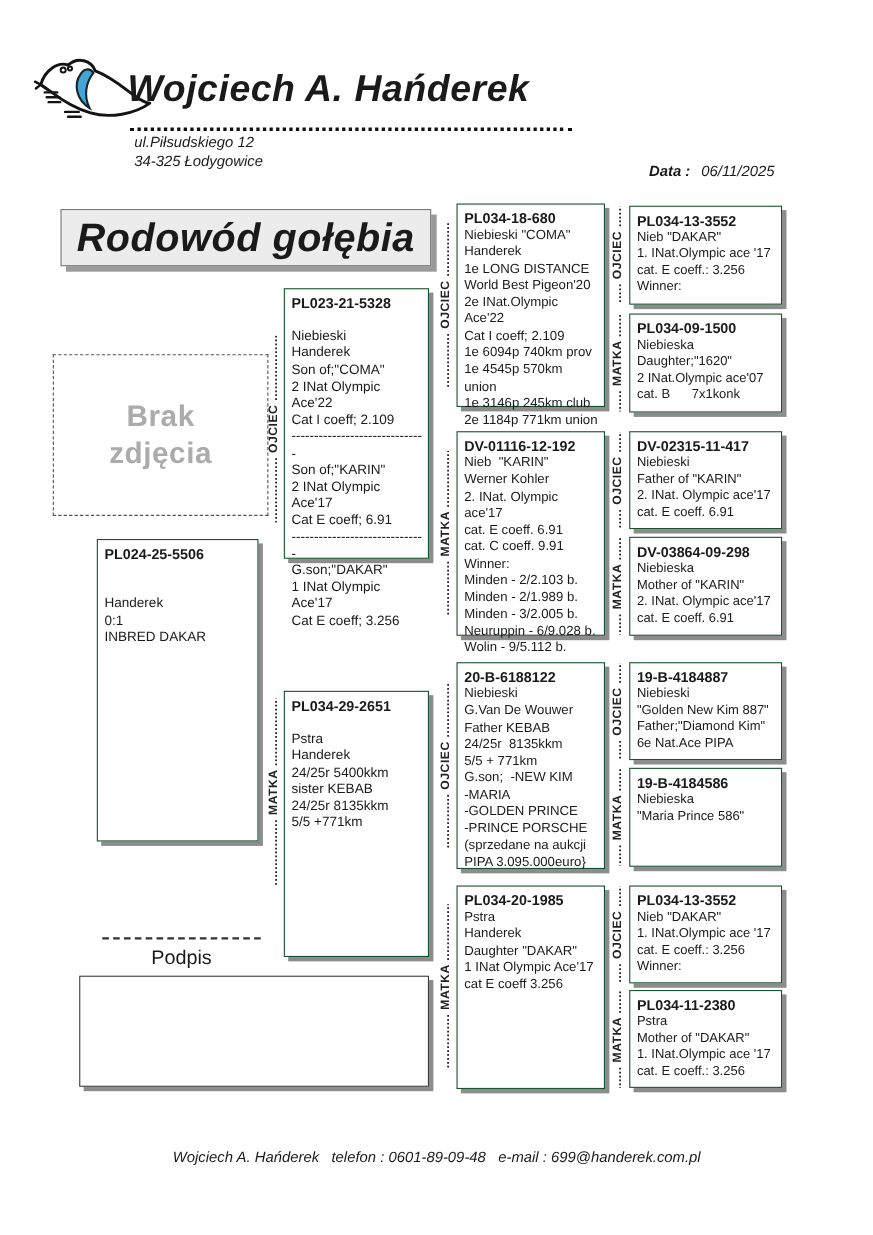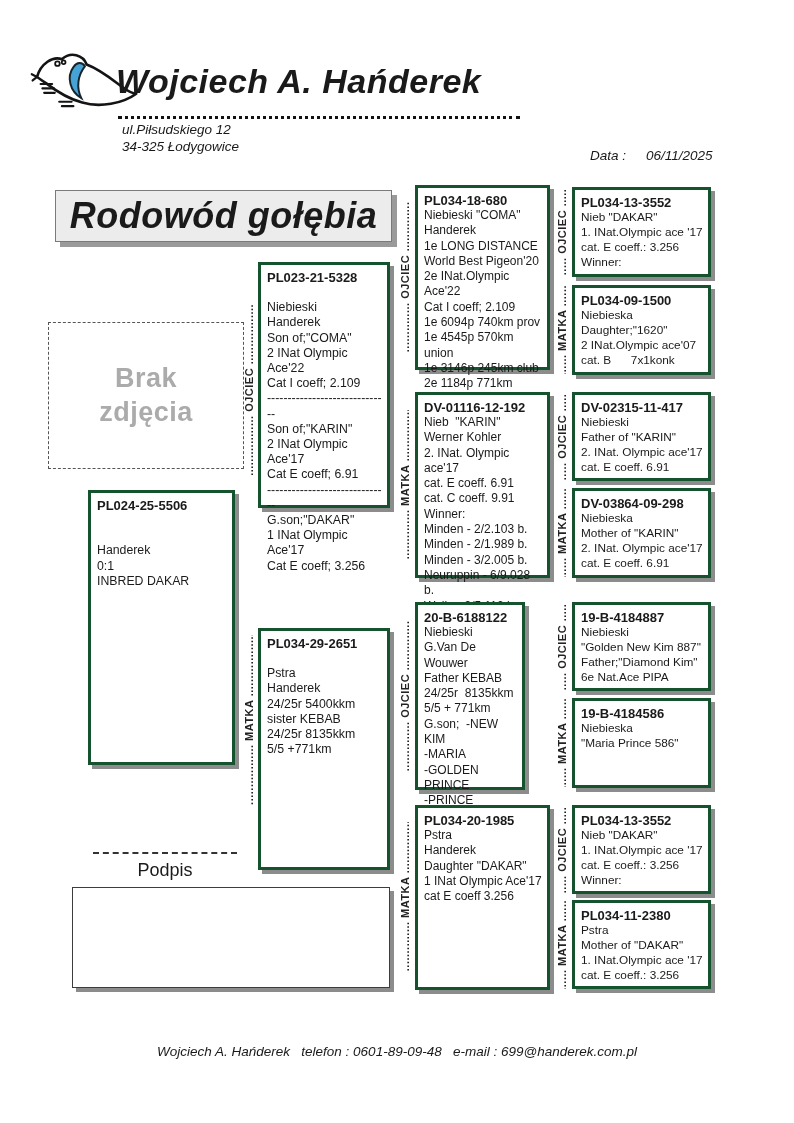--- a/index.html
+++ b/index.html
@@ -11,40 +11,40 @@
   #logo { position:absolute; left:30px; top:48px; }
   #owner-name {
     position:absolute; left:116px; top:62px; font-size:34px; font-weight:bold;
     font-style:italic; letter-spacing:0.5px; white-space:nowrap;
   }
   #brand-underline { position:absolute; left:118px; top:100px; width:402px; height:16px;
     border-bottom:3px dotted #111; }
   .addr { position:absolute; left:122px; font-size:13.5px; font-style:italic; }
   #addr1 { top:122px; } #addr2 { top:139px; }
   #date-block { position:absolute; left:590px; top:148px; font-size:13.5px; font-style:italic; }
-  #date-block .dl { margin-right:20px; }
+  #date-block .dl { margin-right:10px;font-weight:bold; }
   
   #title-box {
     position:absolute; left:55px; top:190px; width:335px; height:50px;
     background:#ececec; border:1px solid #7a7a7a; box-shadow:5px 5px 0 #9a9a9a;
     display:flex; align-items:center; justify-content:center;
   }
   #title-box .t { font-size:36px; font-weight:bold; font-style:italic; letter-spacing:0.5px; }
   
   #photo-box {
     position:absolute; left:48px; top:322px; width:194px; height:145px;
     border:1px dashed #555; display:flex; align-items:center; justify-content:center;
   }
   #photo-box .ph {
     width:130px; text-align:center; color:#ababab; font-size:27px; font-weight:bold;
     line-height:1.25; letter-spacing:0.5px;
   }
   
   .pbox {
-    position:absolute; background:#fff; border:3px solid #14532d;
+    position:absolute; background:#fff; border:1px solid #14532d;
     box-shadow:4px 4px 0 #8c8c8c; padding:5px 5px 2px 6px; box-sizing:border-box;
   }
   .pbox .ring { font-weight:bold; font-size:13px; line-height:15px; white-space:nowrap; }
   .pbox .body { font-size:12.3px; line-height:15.2px; white-space:pre-wrap; }
   .gp .body  { font-size:12px; line-height:15.3px; }
   .ggp .body { font-size:11.8px; line-height:15px; }
   
   .vlabel {
     position:absolute; width:16px; overflow:hidden;
     display:flex; align-items:center; justify-content:center;
@@ -153,21 +153,21 @@
 2. INat. Olympic ace'17
 cat. E coeff. 6.91
 cat. C coeff. 9.91
 Winner:
 Minden - 2/2.103 b.
 Minden - 2/1.989 b.
 Minden - 3/2.005 b.
 Neuruppin - 6/9.028 b.
 Wolin - 9/5.112 b.</div>
   </div>
-  <div class="pbox gp" style="left:415px;top:602px;width:110px;height:188px;">
+  <div class="pbox gp" style="left:415px;top:602px;width:135px;height:188px;">
     <div class="ring">20-B-6188122</div>
     <div class="body">Niebieski
 G.Van De Wouwer
 Father KEBAB
 24/25r  8135kkm
 5/5 + 771km
 G.son;  -NEW KIM
 -MARIA
 -GOLDEN PRINCE
 -PRINCE PORSCHE

